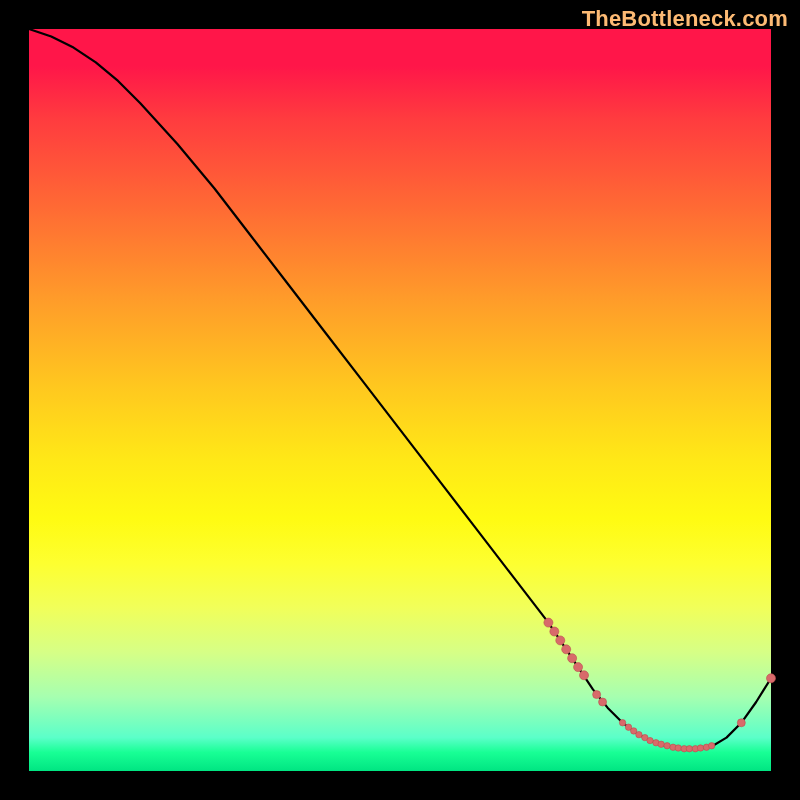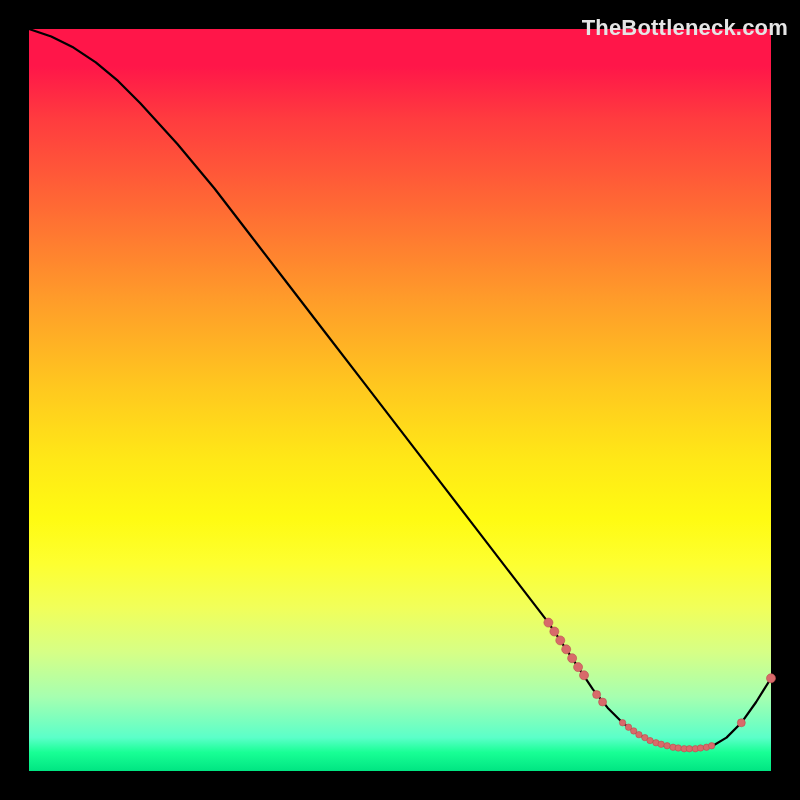--- a/index.html
+++ b/index.html
@@ -30,26 +30,26 @@
       #f1ff5a 78%,
       #d6ff86 84%,
       #a6ffb0 90%,
       #5bffc9 95.5%,
       #18ff95 97.5%,
       #00e582 100%
     );
   }
   .watermark {
     position: absolute;
-    top: 15px;
+    top: 6px;
     right: 12px;
     font-family: Arial, Helvetica, sans-serif;
     font-size: 22px;
     font-weight: 600;
-    color: #e5e5e5;
+    color: #fdba74;
     letter-spacing: 0.2px;
   }
   svg.curve {
     position: absolute;
     left: 29px;
     top: 29px;
     width: 742px;
     height: 742px;
     overflow: visible;
   }

